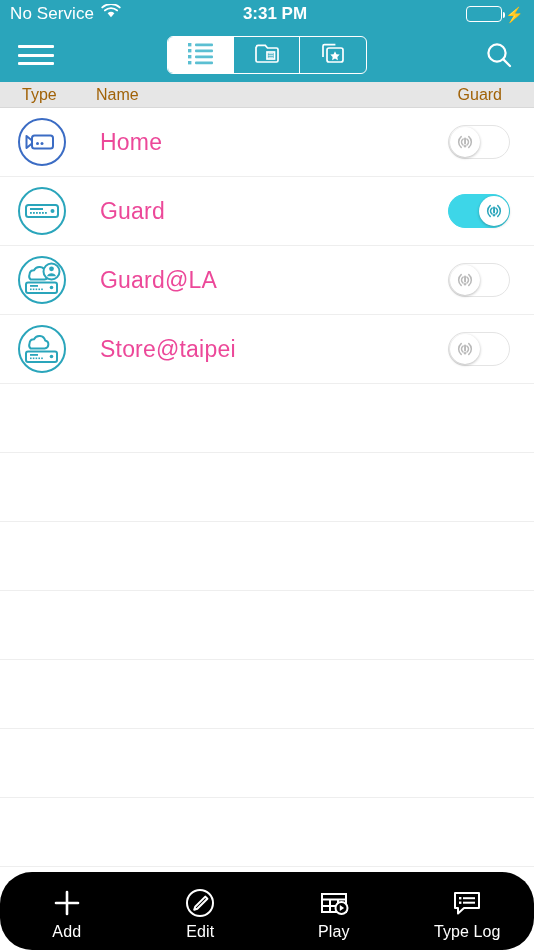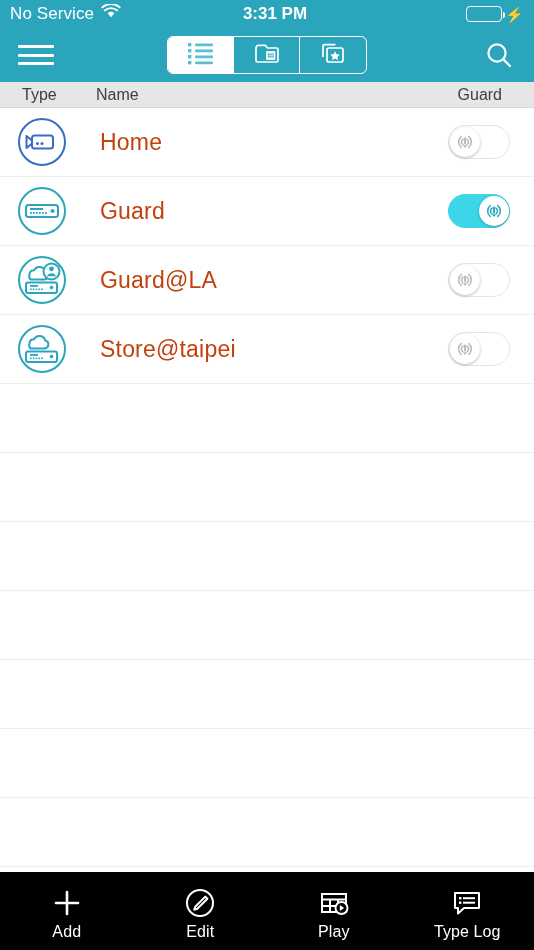--- a/index.html
+++ b/index.html
@@ -136,21 +136,21 @@
     cursor: pointer;
   }
 
   
   .table-header {
     flex: 0 0 26px;
     height: 26px;
     background: #e6e6e6;
     display: flex;
     align-items: center;
-    color: #404040;
+    color: #a16207;
     font-size: 16px;
     position: relative;
     border-bottom: 1px solid #d8d8d8;
   }
   .th-type { position: absolute; left: 22px; }
   .th-name { position: absolute; left: 96px; }
   .th-guard { position: absolute; right: 32px; }
 
   
   .list {
@@ -170,21 +170,21 @@
     width: 52px;
     display: flex;
     align-items: center;
     justify-content: center;
     margin-left: 16px;
     flex: 0 0 52px;
   }
   .row-name {
     margin-left: 32px;
     font-size: 23px;
-    color: #c2410c;
+    color: #ec4899;
     letter-spacing: 0.2px;
   }
   .row-guard {
     margin-left: auto;
     margin-right: 24px;
     flex: 0 0 auto;
   }
   .row.empty { height: 69px; }
 
   
@@ -217,20 +217,21 @@
   }
   .toggle.on .knob { left: 30px; }
 
   
   .tab-bar {
     flex: 0 0 78px;
     height: 78px;
     background: #000000;
     display: flex;
     align-items: center;
+    border-radius: 32px;
   }
   .tab {
     flex: 1 1 0;
     display: flex;
     flex-direction: column;
     align-items: center;
     justify-content: center;
     gap: 4px;
     cursor: pointer;
     height: 100%;

